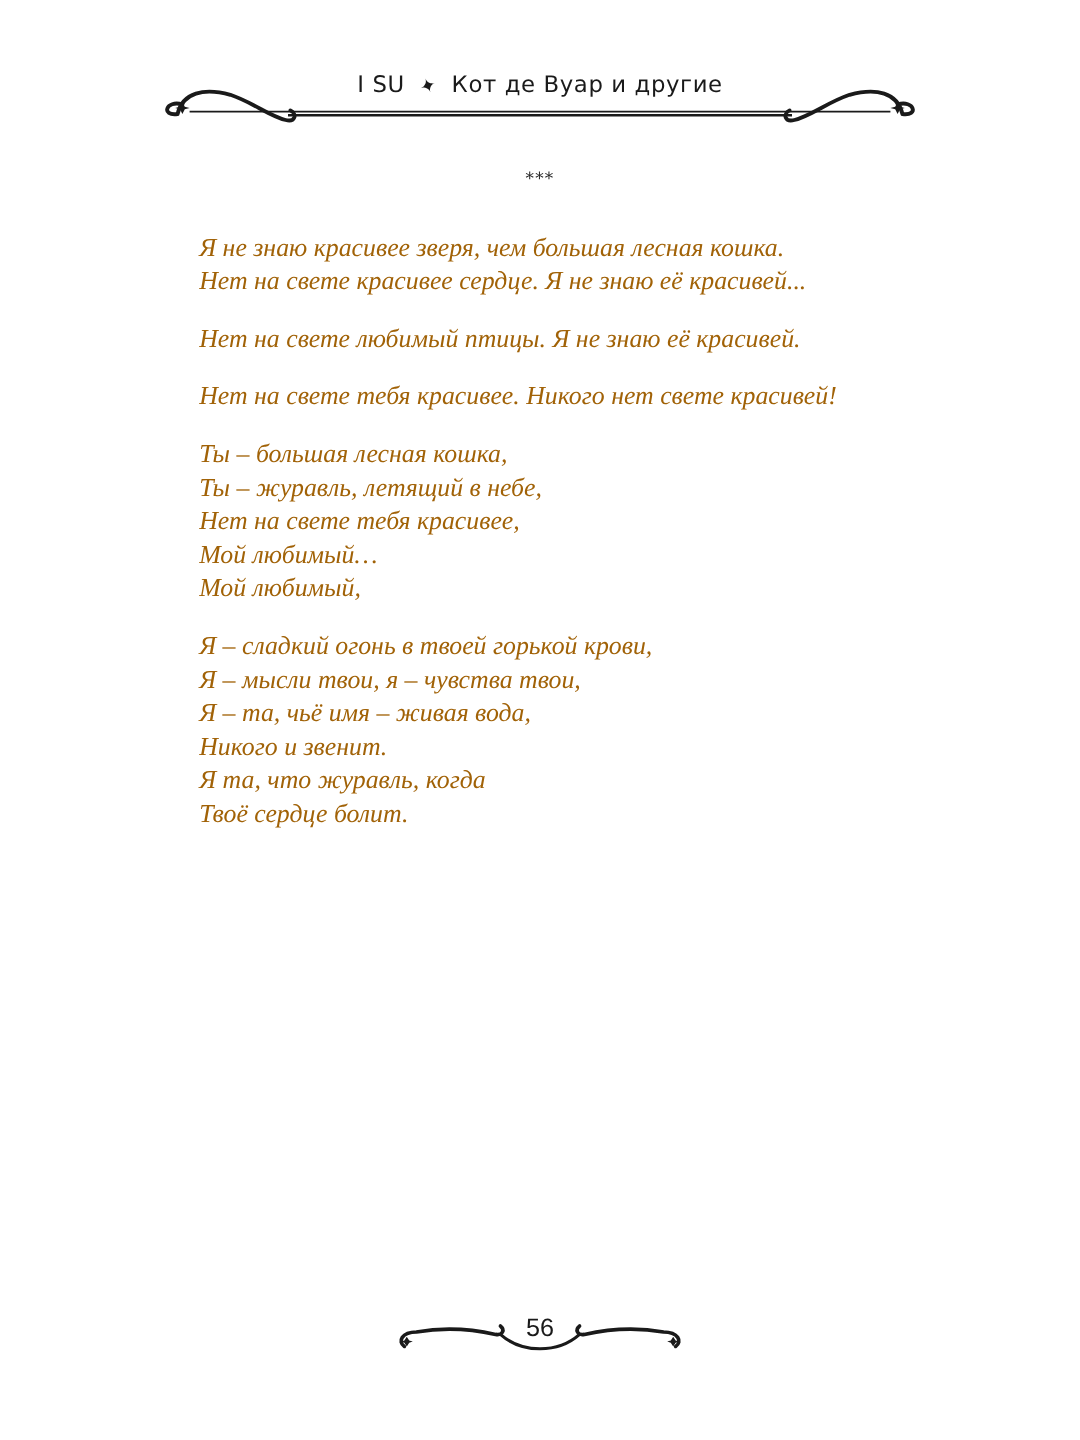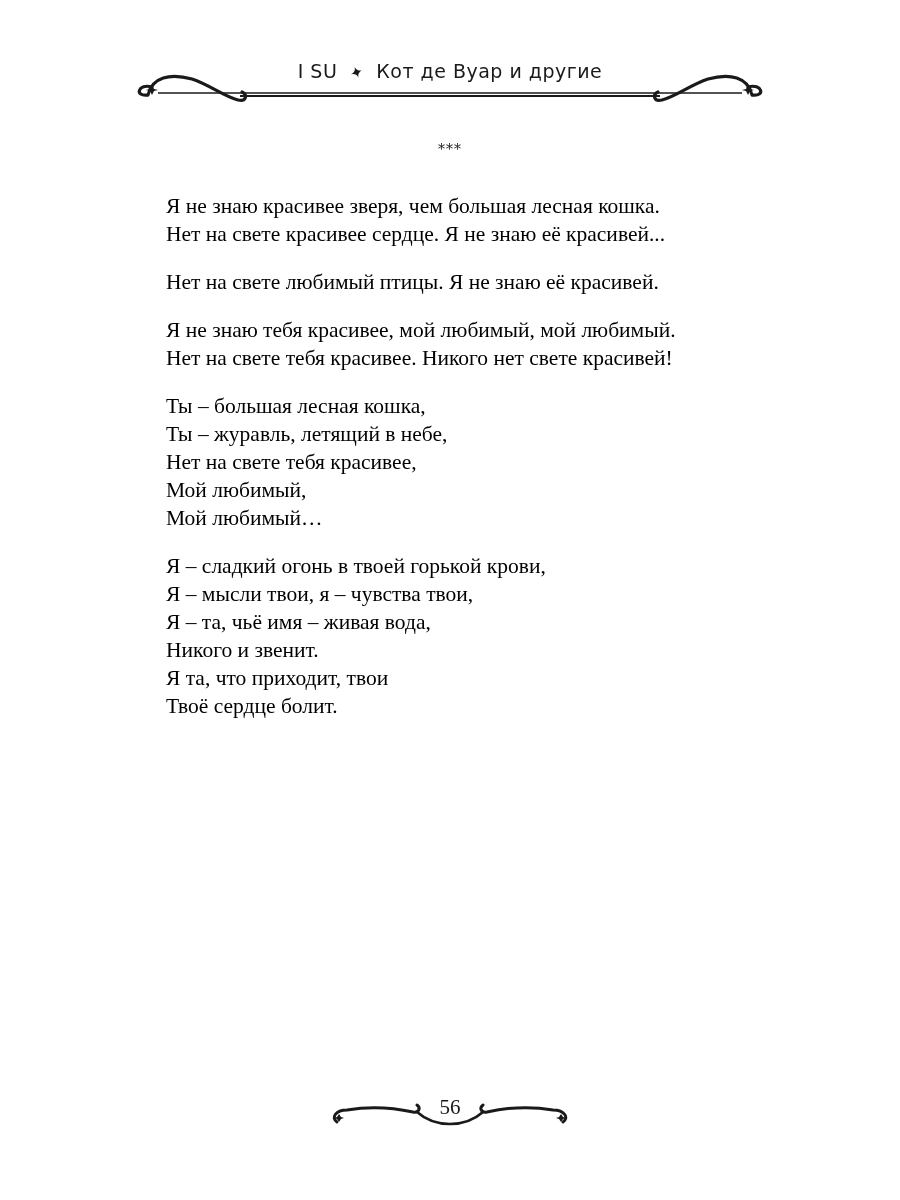--- a/index.html
+++ b/index.html
@@ -55,21 +55,22 @@
       color: #222;
     }
     .poem {
       position: absolute;
       left: 166px;
       top: 192px;
       width: 640px;
       font-family: "Liberation Serif", serif;
       font-size: 21.5px;
       line-height: 28px;
-      color: #000000;
+      color: #a16207;
+      font-style: italic;
     }
     .stanza {
       margin: 0 0 20px 0;
     }
     .line {
       display: block;
       white-space: nowrap;
     }
     .footer {
       position: absolute;
@@ -82,21 +83,21 @@
       position: absolute;
       left: 0;
       top: 0;
     }
     .page-number {
       position: absolute;
       left: 0;
       right: 0;
       top: 7px;
       text-align: center;
-      font-family: Liberation Serif, serif;
+      font-family: Liberation Sans, sans-serif;
       font-size: 21px;
       color: #1a1a1a;
     }
   </style>
 </head>
 <body>
 
 <div class="header">
   <svg width="640" height="60" viewBox="0 0 640 60">
 
@@ -122,36 +123,35 @@
 
 <div class="poem">
   <div class="stanza">
     <span class="line">Я не знаю красивее зверя, чем большая лесная кошка.</span>
     <span class="line">Нет на свете красивее сердце. Я не знаю её красивей...</span>
   </div>
   <div class="stanza">
     <span class="line">Нет на свете любимый птицы. Я не знаю её красивей.</span>
   </div>
   <div class="stanza">
-    <span class="line">Я не знаю тебя красивее, мой любимый, мой любимый.</span>
     <span class="line">Нет на свете тебя красивее. Никого нет свете красивей!</span>
   </div>
   <div class="stanza">
     <span class="line">Ты – большая лесная кошка,</span>
     <span class="line">Ты – журавль, летящий в небе,</span>
     <span class="line">Нет на свете тебя красивее,</span>
+    <span class="line">Мой любимый…</span>
     <span class="line">Мой любимый,</span>
-    <span class="line">Мой любимый…</span>
   </div>
   <div class="stanza">
     <span class="line">Я – сладкий огонь в твоей горькой крови,</span>
     <span class="line">Я – мысли твои, я – чувства твои,</span>
     <span class="line">Я – та, чьё имя – живая вода,</span>
     <span class="line">Никого и звенит.</span>
-    <span class="line">Я та, что приходит, твои</span>
+    <span class="line">Я та, что журавль, когда</span>
     <span class="line">Твоё сердце болит.</span>
   </div>
 </div>
 
 <div class="footer">
   <svg width="250" height="50" viewBox="0 0 250 50">
 
     <path d="M12 34 C 6 30, 10 22, 22 22 C 45 18, 70 20, 88 24 C 94 25, 96 20, 92 17" fill="none" stroke="#1a1a1a" stroke-width="3" stroke-linecap="round"></path>
     <path d="M14 26 L16 29 L19 30 L16 31 L14 34 L12 31 L9 30 L12 29 Z" fill="#1a1a1a"></path>
 

